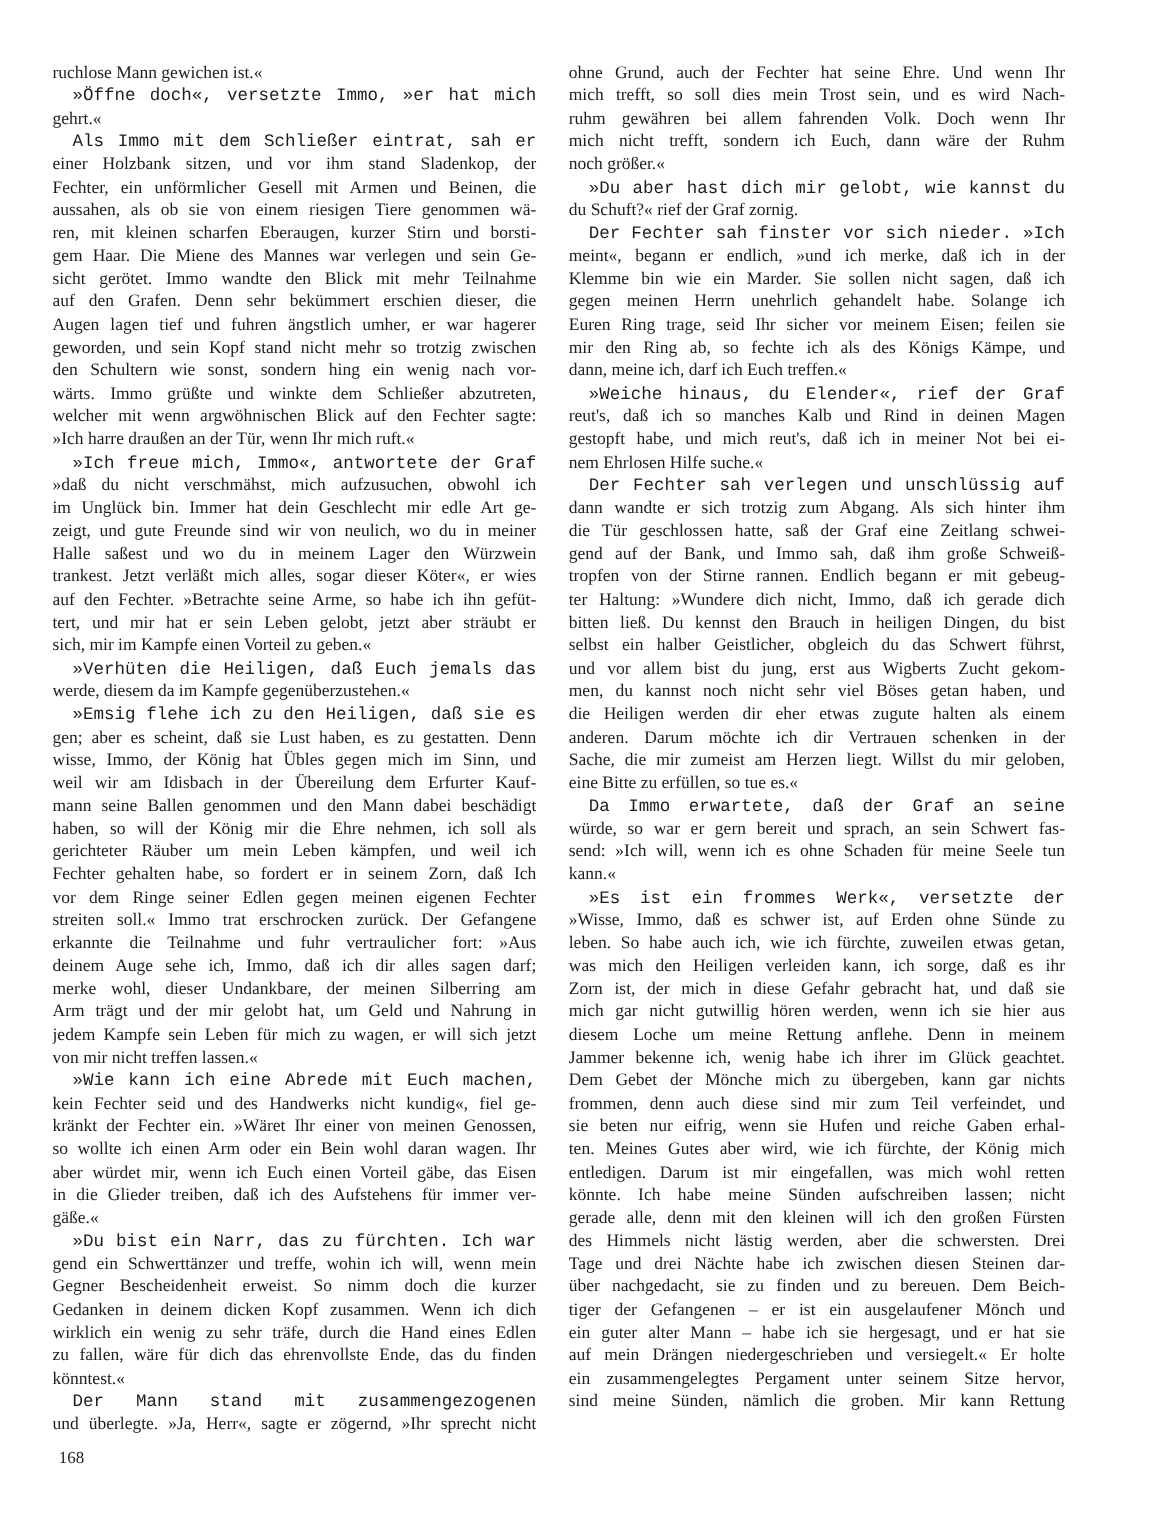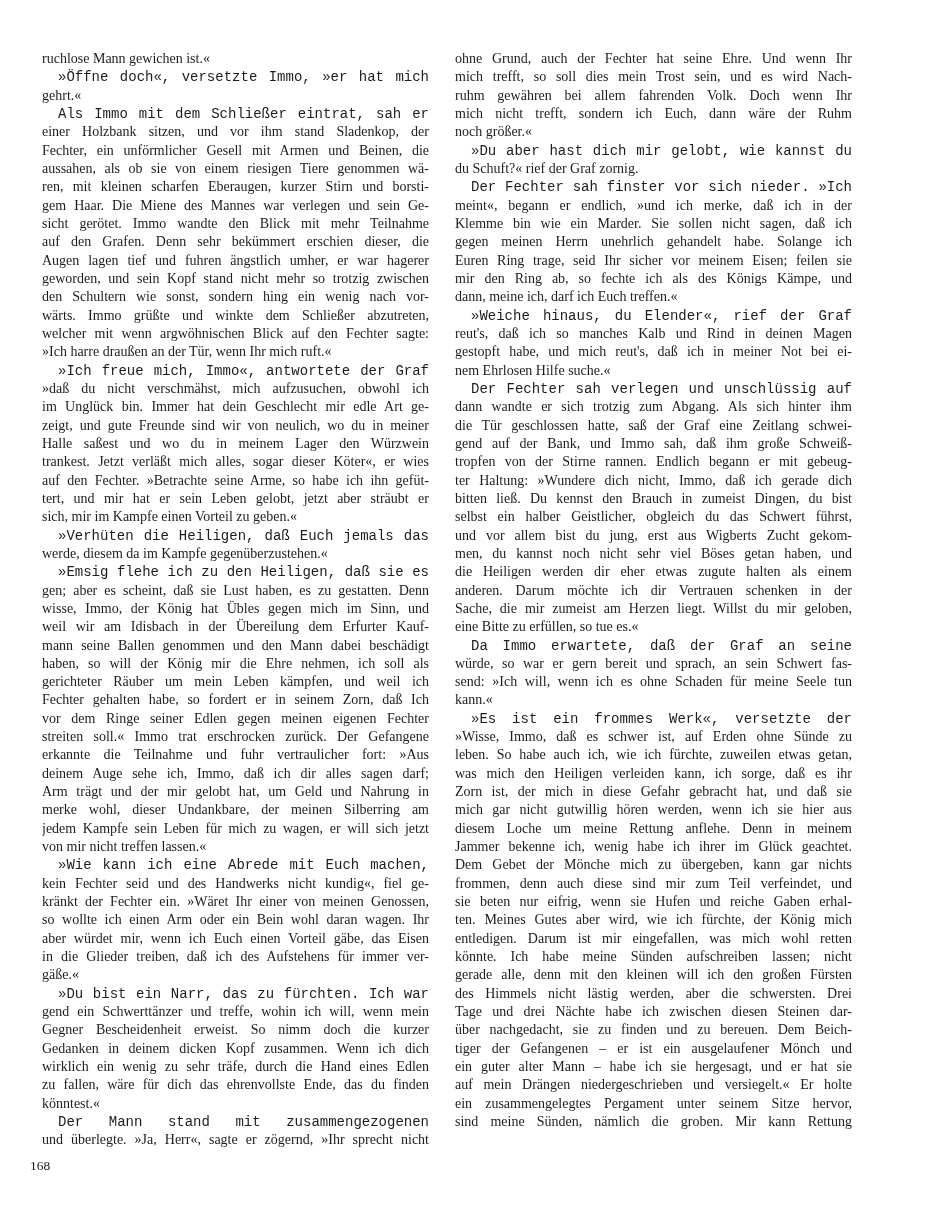--- a/index.html
+++ b/index.html
@@ -29,21 +29,21 @@
     overflow: hidden;
     text-align: justify;
     text-align-last: justify;
     white-space: normal;
     hyphens: none;
   }
   .line.parend { text-align-last: left; }
   .line.indent { text-indent: 16px; font-family: Liberation Mono, monospace; }
   .page-number {
     position: absolute;
-    left: 30px;
+    left: 47px;
     top: 1157px;
     font-size: 13.5px;
     line-height: 18px;
   }
 </style>
 </head>
 <body>
 
 <div class="page">
   <div class="column" id="col-left">
@@ -80,22 +80,22 @@
       <div class="line">wisse, Immo, der König hat Übles gegen mich im Sinn, und</div>
       <div class="line">weil wir am Idisbach in der Übereilung dem Erfurter Kauf-</div>
       <div class="line">mann seine Ballen genommen und den Mann dabei beschädigt</div>
       <div class="line">haben, so will der König mir die Ehre nehmen, ich soll als</div>
       <div class="line">gerichteter Räuber um mein Leben kämpfen, und weil ich</div>
       <div class="line">Fechter gehalten habe, so fordert er in seinem Zorn, daß Ich</div>
       <div class="line">vor dem Ringe seiner Edlen gegen meinen eigenen Fechter</div>
       <div class="line">streiten soll.« Immo trat erschrocken zurück. Der Gefangene</div>
       <div class="line">erkannte die Teilnahme und fuhr vertraulicher fort: »Aus</div>
       <div class="line">deinem Auge sehe ich, Immo, daß ich dir alles sagen darf;</div>
+      <div class="line">merke wohl, dieser Undankbare, der meinen Silberring am</div>
       <div class="line">Arm trägt und der mir gelobt hat, um Geld und Nahrung in</div>
-      <div class="line">merke wohl, dieser Undankbare, der meinen Silberring am</div>
       <div class="line">jedem Kampfe sein Leben für mich zu wagen, er will sich jetzt</div>
       <div class="line parend">von mir nicht treffen lassen.«</div>
       <div class="line indent">»Wie kann ich eine Abrede mit Euch machen, Herr, da Ihr</div>
       <div class="line">kein Fechter seid und des Handwerks nicht kundig«, fiel ge-</div>
       <div class="line">kränkt der Fechter ein. »Wäret Ihr einer von meinen Genossen,</div>
       <div class="line">so wollte ich einen Arm oder ein Bein wohl daran wagen. Ihr</div>
       <div class="line">aber würdet mir, wenn ich Euch einen Vorteil gäbe, das Eisen</div>
       <div class="line">in die Glieder treiben, daß ich des Aufstehens für immer ver-</div>
       <div class="line parend">gäße.«</div>
       <div class="line indent">»Du bist ein Narr, das zu fürchten. Ich war in meiner Ju-</div>
@@ -126,21 +126,21 @@
       <div class="line indent">»Weiche hinaus, du Elender«, rief der Graf zornig, »mich</div>
       <div class="line">reut's, daß ich so manches Kalb und Rind in deinen Magen</div>
       <div class="line">gestopft habe, und mich reut's, daß ich in meiner Not bei ei-</div>
       <div class="line parend">nem Ehrlosen Hilfe suche.«</div>
       <div class="line indent">Der Fechter sah verlegen und unschlüssig auf den Zornigen,</div>
       <div class="line">dann wandte er sich trotzig zum Abgang. Als sich hinter ihm</div>
       <div class="line">die Tür geschlossen hatte, saß der Graf eine Zeitlang schwei-</div>
       <div class="line">gend auf der Bank, und Immo sah, daß ihm große Schweiß-</div>
       <div class="line">tropfen von der Stirne rannen. Endlich begann er mit gebeug-</div>
       <div class="line">ter Haltung: »Wundere dich nicht, Immo, daß ich gerade dich</div>
-      <div class="line">bitten ließ. Du kennst den Brauch in zumeist Dingen, du bist</div>
+      <div class="line">bitten ließ. Du kennst den Brauch in heiligen Dingen, du bist</div>
       <div class="line">selbst ein halber Geistlicher, obgleich du das Schwert führst,</div>
       <div class="line">und vor allem bist du jung, erst aus Wigberts Zucht gekom-</div>
       <div class="line">men, du kannst noch nicht sehr viel Böses getan haben, und</div>
       <div class="line">die Heiligen werden dir eher etwas zugute halten als einem</div>
       <div class="line">anderen. Darum möchte ich dir Vertrauen schenken in der</div>
       <div class="line">Sache, die mir zumeist am Herzen liegt. Willst du mir geloben,</div>
       <div class="line parend">eine Bitte zu erfüllen, so tue es.«</div>
       <div class="line indent">Da Immo erwartete, daß der Graf an seine Tochter denken</div>
       <div class="line">würde, so war er gern bereit und sprach, an sein Schwert fas-</div>
       <div class="line">send: »Ich will, wenn ich es ohne Schaden für meine Seele tun</div>

